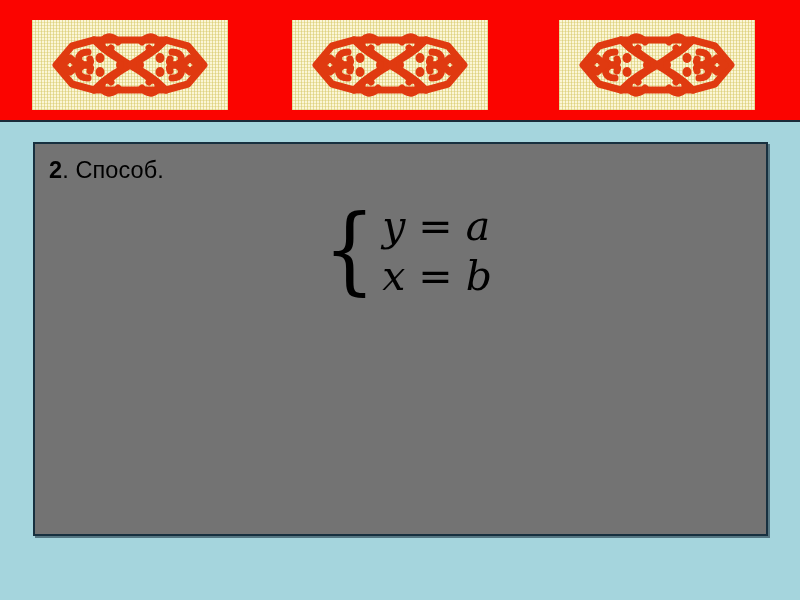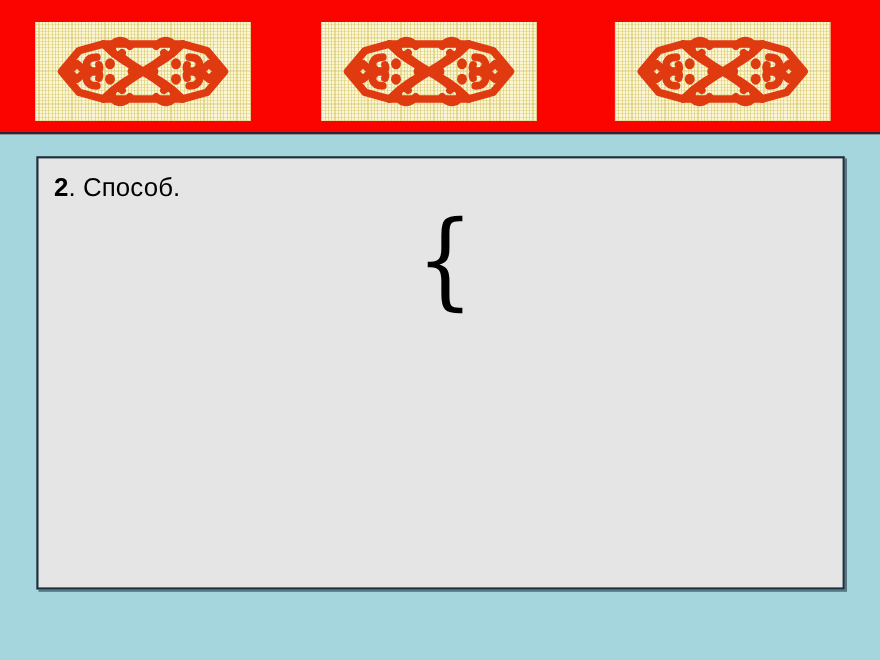--- a/index.html
+++ b/index.html
@@ -50,21 +50,21 @@
   #ornament-3 { left: 559px; }
   .ornament svg { display: block; width: 100%; height: 100%; }
 
   
   #content-box {
     position: absolute;
     left: 33px;
     top: 142px;
     width: 735px;
     height: 394px;
-    background: #e5e5e5;
+    background: #737373;
     border: 2px solid #17303f;
     box-sizing: border-box;
     box-shadow: 2px 2px 0 rgba(20,40,55,0.55);
     padding: 10px 14px 0 14px;
   }
 
   .para {
     color: #000000;
     font-size: 23.5px;
     line-height: 33px;
@@ -203,16 +203,20 @@
 
 <div id="content-box">
 
   <p class="para" id="para-heading"><span class="lead">2</span><span>. Способ.</span></p>
 
 
 
   <div id="formula">
     <div id="formula-inner">
       <span id="brace">{</span>
+      <span id="equations">
+        <div>y = a</div>
+        <div>x = b</div>
+      </span>
     </div>
   </div>
 
 </div>
 
 </body></html>

